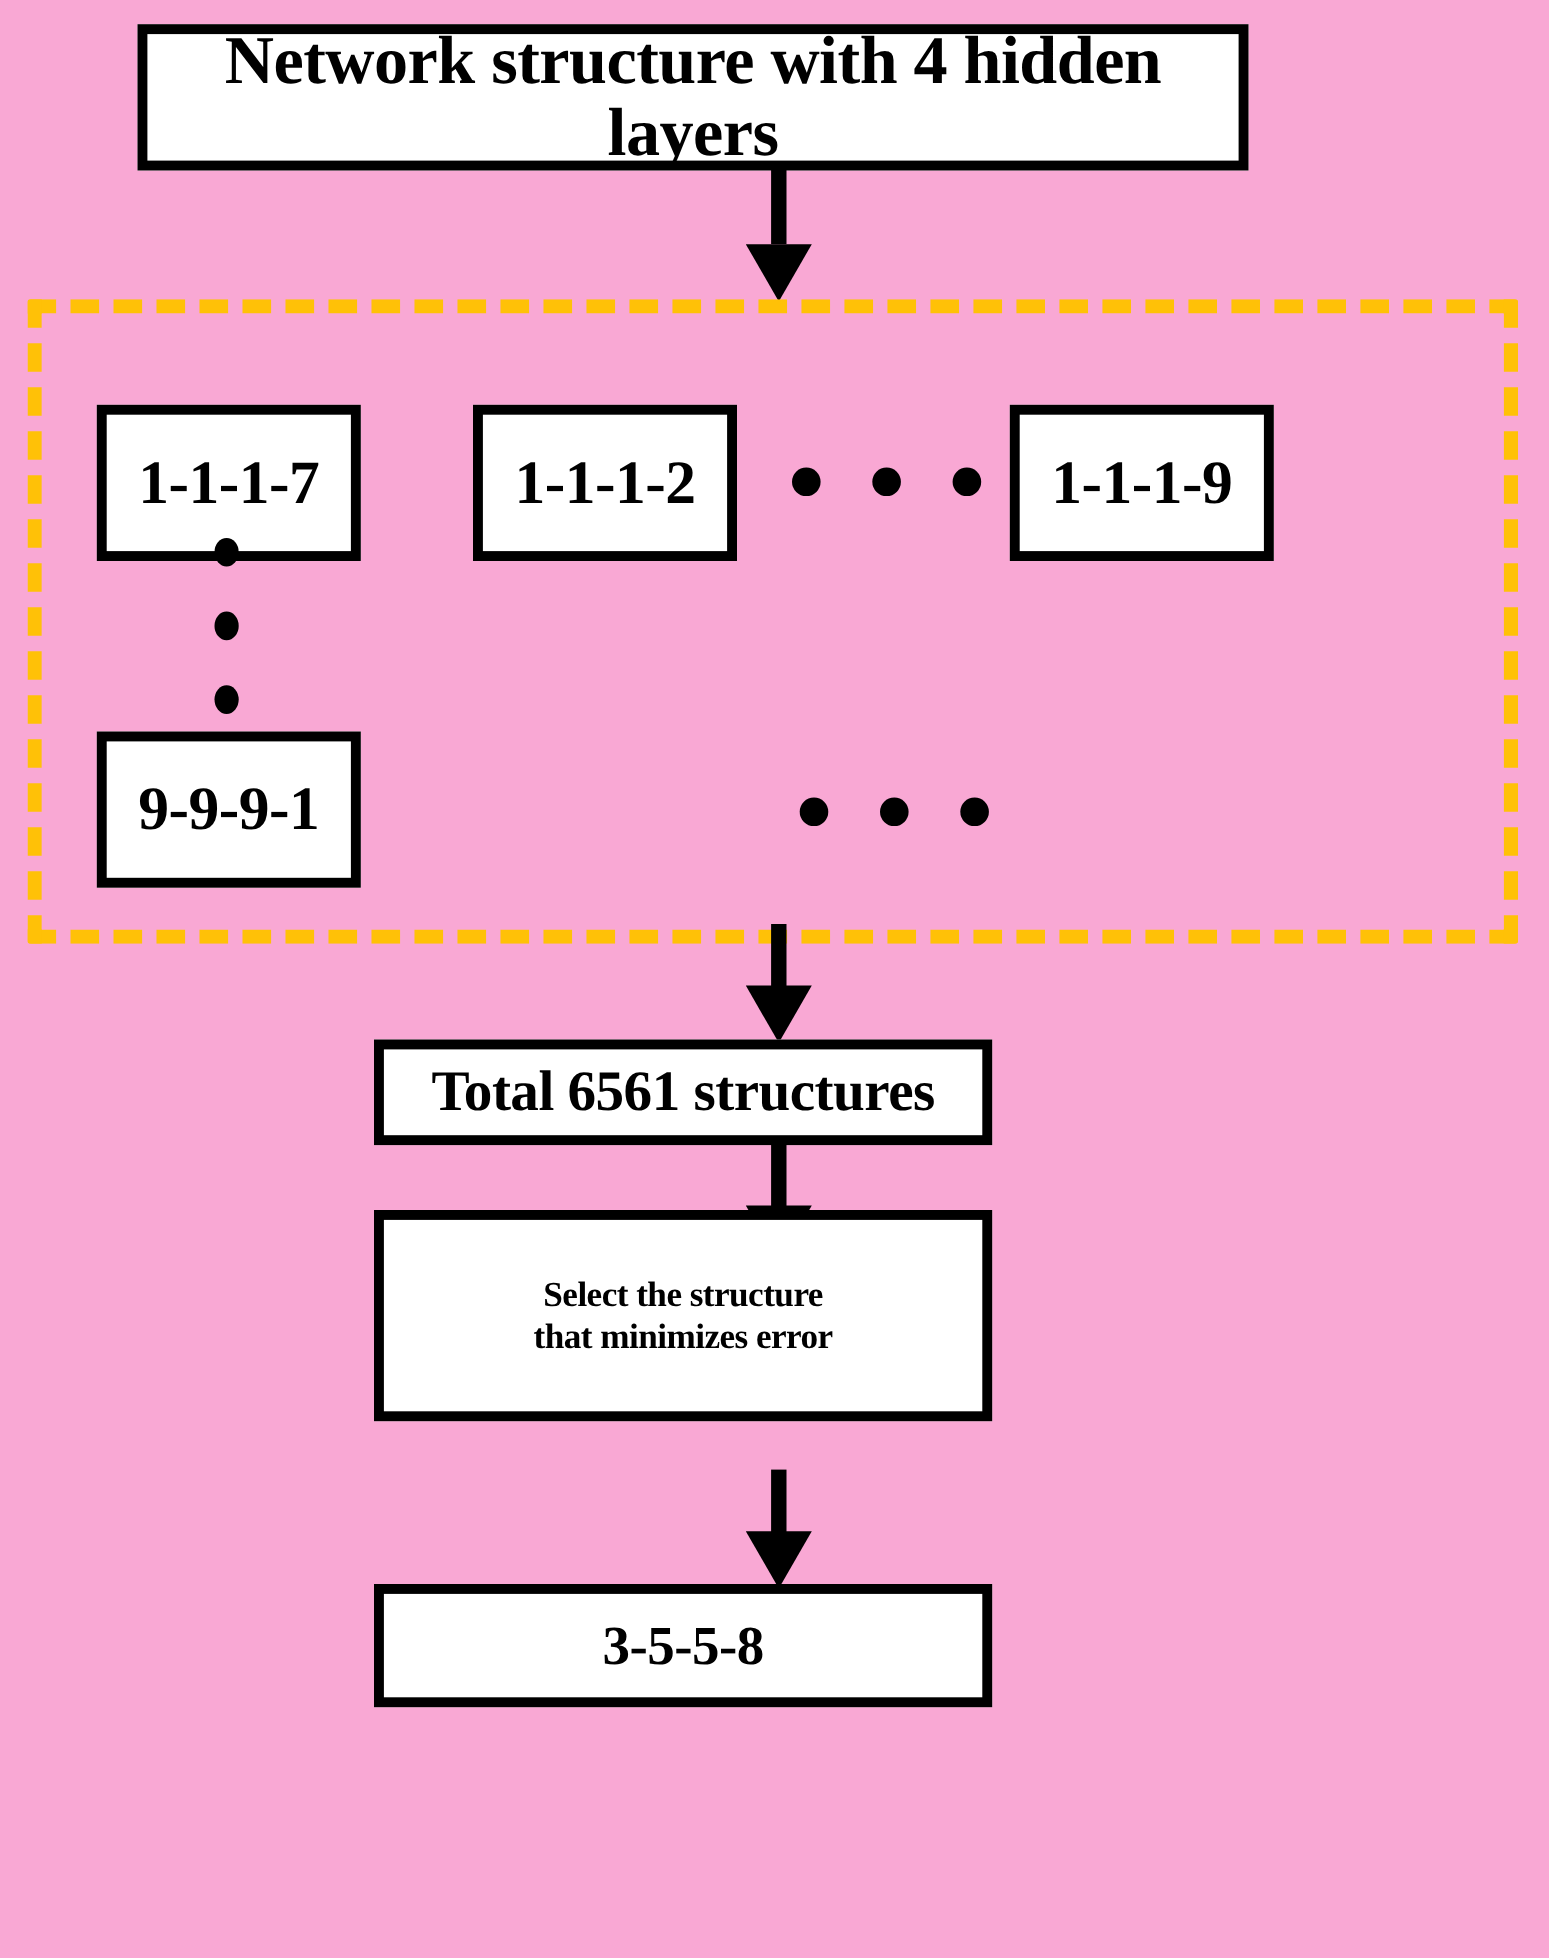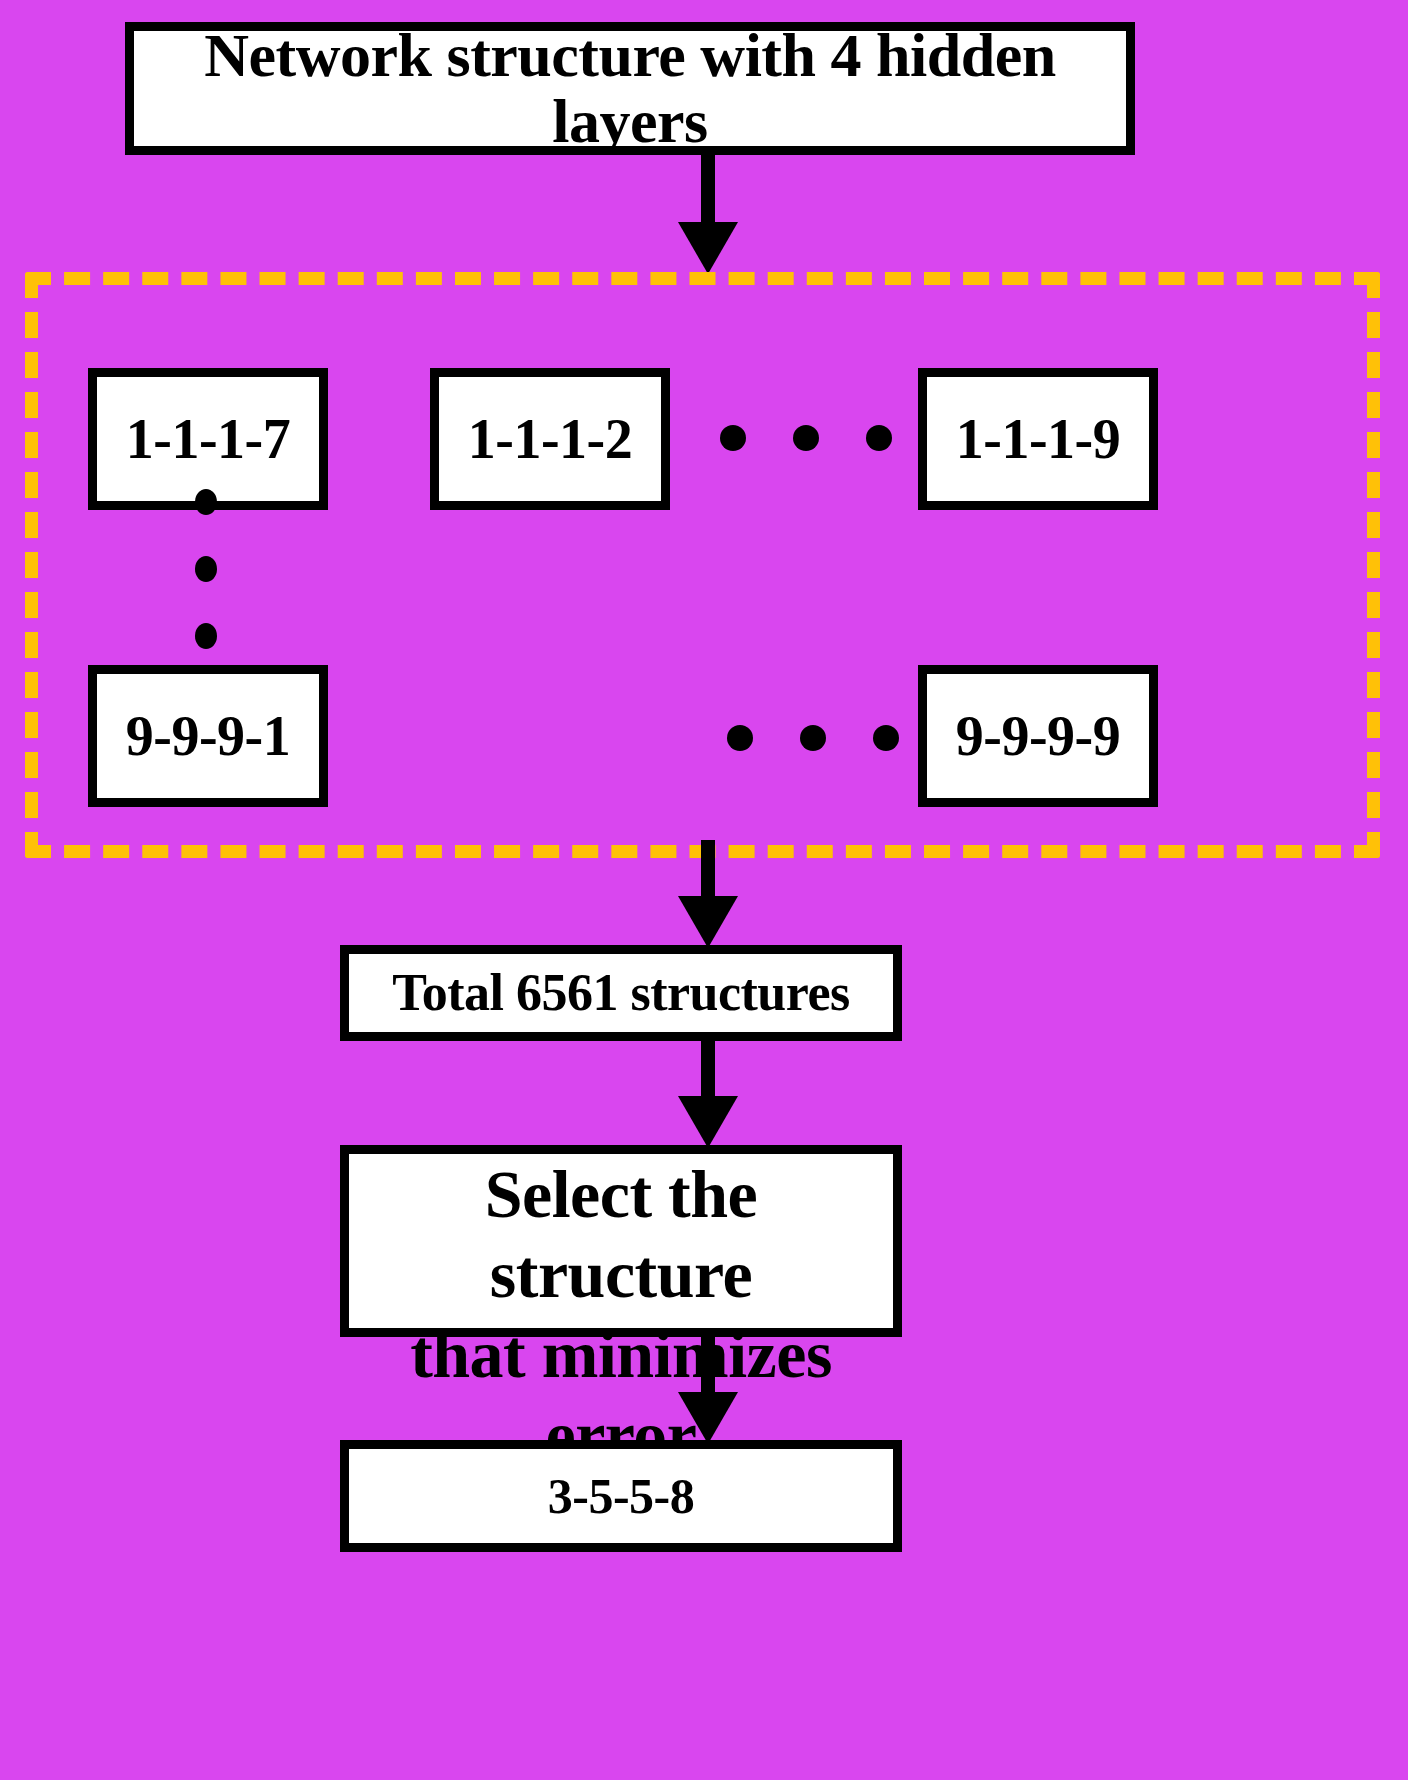--- a/index.html
+++ b/index.html
@@ -7,21 +7,21 @@
     padding: 0;
     background: #ffffff;
   }
   body {
     font-family: "Liberation Serif", "DejaVu Serif", serif;
   }
   #canvas {
     position: relative;
     width: 1408px;
     height: 1780px;
-    background: #d946ef;
+    background: #f9a8d4;
     overflow: hidden;
   }
 
   
   .node {
     position: absolute;
     box-sizing: border-box;
     background: #ffffff;
     border: 9px solid #000000;
     display: flex;
@@ -53,27 +53,26 @@
   .node-total {
     left: 340px;
     top: 945px;
     width: 562px;
     height: 96px;
     font-size: 52px;
   }
 
   .node-select {
     left: 340px;
-    top: 1145px;
+    top: 1100px;
     width: 562px;
     height: 192px;
-    font-size: 68px;
+    font-size: 32px;
     flex-direction: column;
     line-height: 1.18;
-    justify-content: space-between;
   }
 
   .node-result {
     left: 340px;
     top: 1440px;
     width: 562px;
     height: 112px;
     font-size: 50px;
   }
 
@@ -153,21 +152,20 @@
   <div class="dot" style="left:793px; top:425px;"></div>
   <div class="dot" style="left:866px; top:425px;"></div>
 
   <div class="dot vdot" style="left:195px; top:489px;"></div>
   <div class="dot vdot" style="left:195px; top:556px;"></div>
   <div class="dot vdot" style="left:195px; top:623px;"></div>
 
   <div class="node cell" style="left:88px; top:665px;">9-9-9-1</div>
 
 
-  <div class="node cell" style="left:918px; top:665px;">9-9-9-9</div>
 
   <div class="dot" style="left:727px; top:725px;"></div>
   <div class="dot" style="left:800px; top:725px;"></div>
   <div class="dot" style="left:873px; top:725px;"></div>
 
   <div class="arrow" style="left:708px; top:840px; height:108px;">
     <div class="shaft" style="height:58px;"></div>
     <div class="head"></div>
   </div>
 

